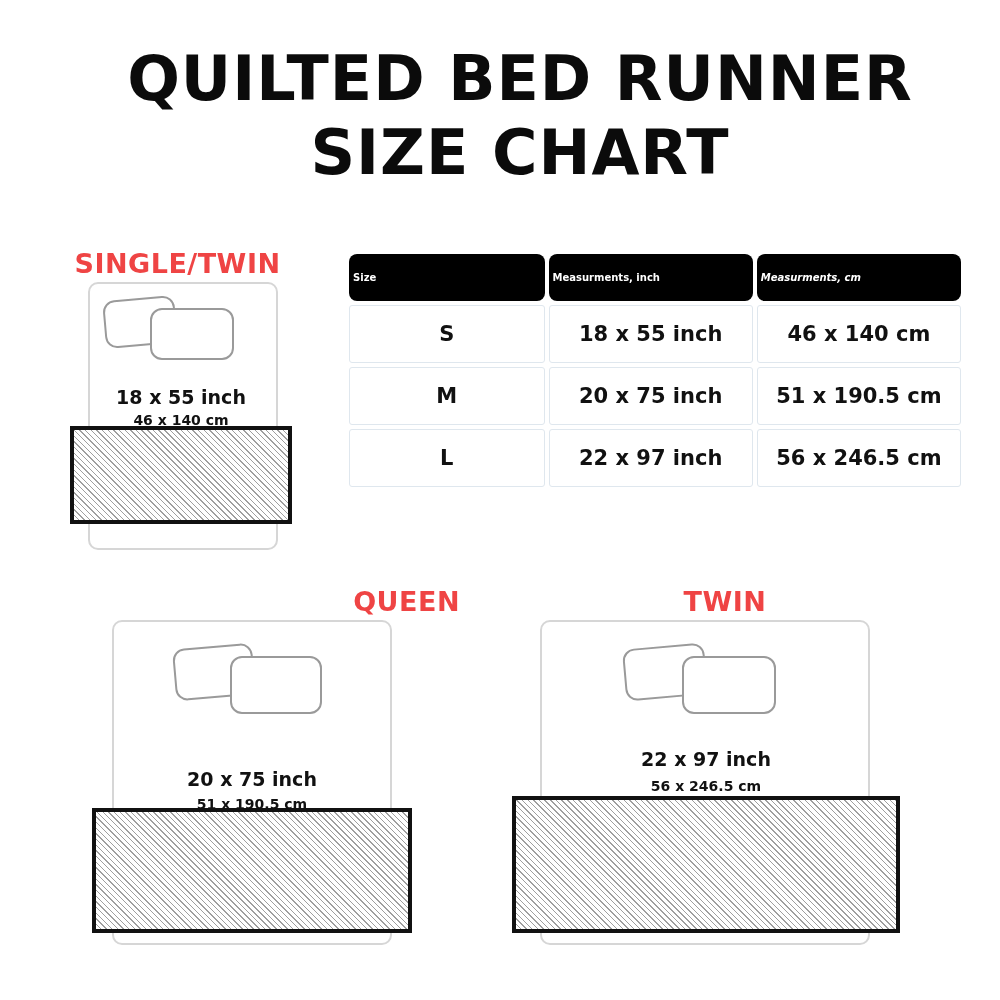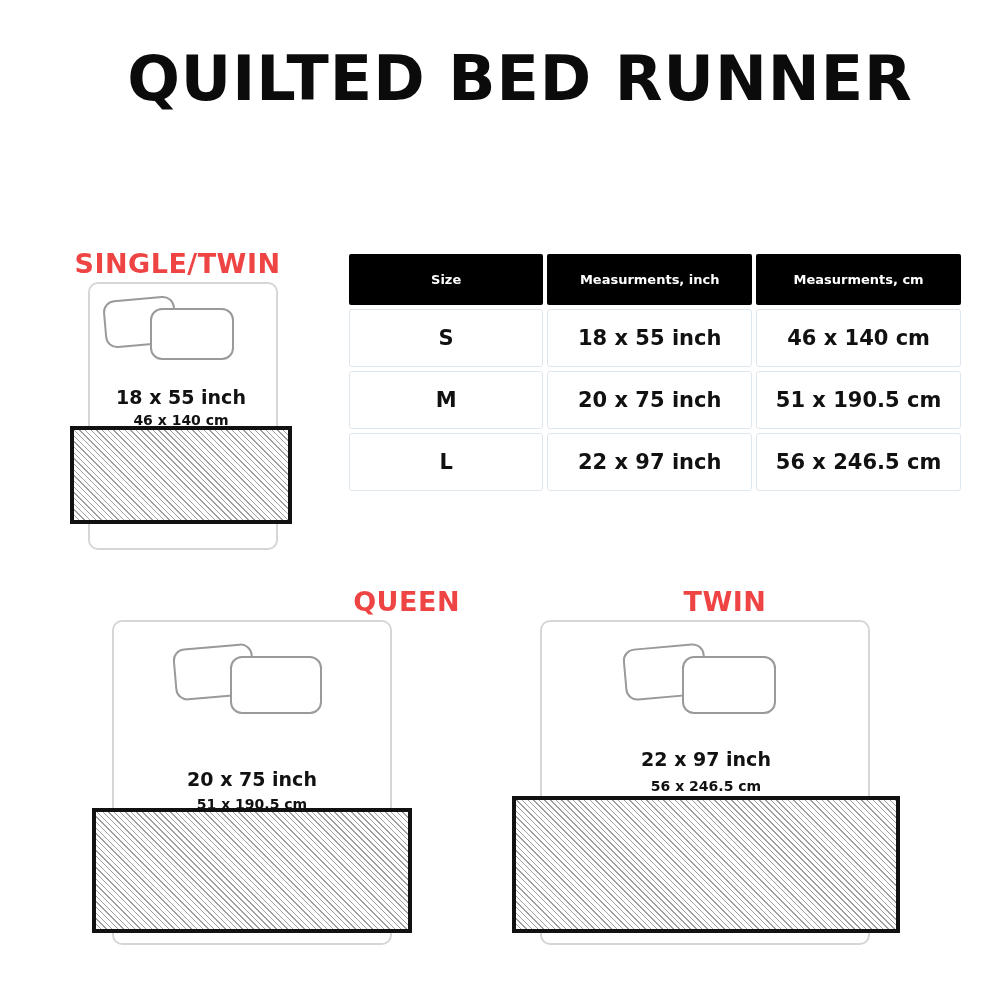--- a/index.html
+++ b/index.html
@@ -52,39 +52,39 @@
     position: absolute;
     top: 250px;
     left: 345px;
     width: 620px;
     border-collapse: separate;
     border-spacing: 4px;
   }
   .size-table th {
     background: #000000;
     color: #ffffff;
-    font-size: 13px;
+    font-size: 10px;
     font-weight: bold;
     padding: 18px 4px;
-    text-align: center;
-    border-radius: 2px;
+    text-align: left;
+    border-radius: 8px;
   }
   .size-table td {
     background: #ffffff;
     border: 1px solid #dfe7ee;
     border-radius: 3px;
     font-size: 21px;
     font-weight: bold;
     text-align: center;
     padding: 16px 4px;
     color: #111111;
   }
   .col-size   { width: 200px; }
   .col-inch   { width: 205px; }
-  .col-cm     { width: 205px; }
+  .col-cm     { width: 205px; font-style: italic; }
 
   
   .bed {
     position: absolute;
   }
   .mattress {
     position: absolute;
     border: 2px solid #d6d6d6;
     border-radius: 10px;
     background: #ffffff;
@@ -126,20 +126,21 @@
     font-weight: bold;
     text-align: center;
     color: #111111;
   }
 </style>
 </head>
 <body>
 
 <div class="title-block">
   <div class="title-line">QUILTED BED RUNNER</div>
+  <div class="title-line">SIZE CHART</div>
 </div>
 
 <div class="section-heading" id="heading-single">SINGLE/TWIN</div>
 <div class="section-heading" id="heading-queen">QUEEN</div>
 <div class="section-heading" id="heading-king">TWIN</div>
 
 <table class="size-table">
   <thead>
     <tr>
       <th class="col-size">Size</th>

